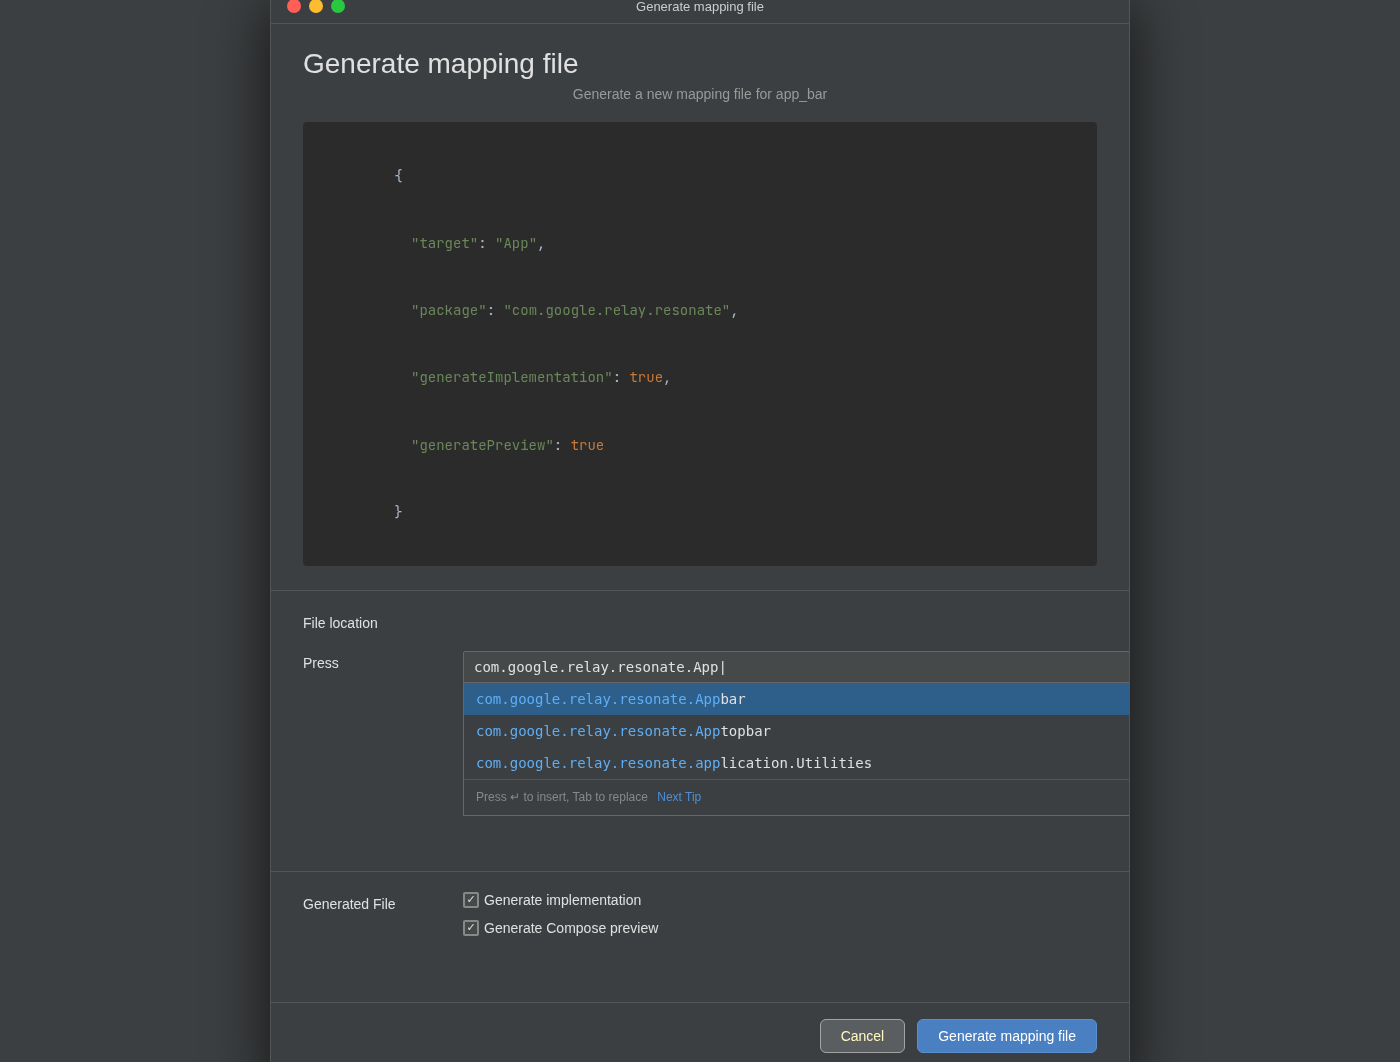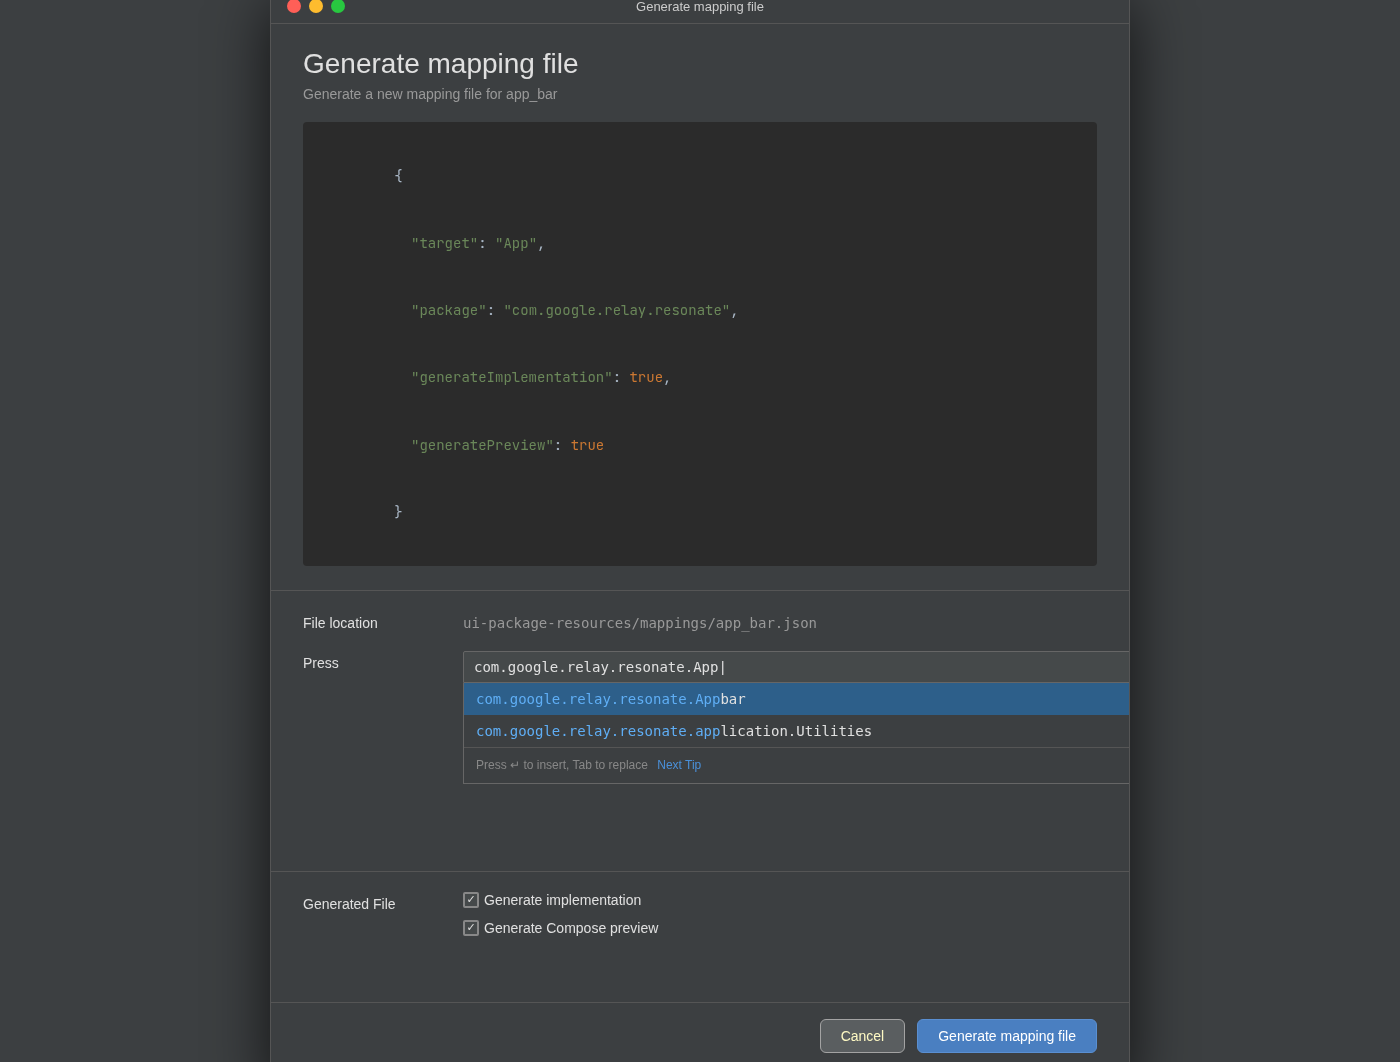--- a/index.html
+++ b/index.html
@@ -73,20 +73,21 @@
       font-size: 28px;
       font-weight: 400;
       color: #e0e0e0;
       margin-bottom: 6px;
     }
 
     .dialog-subheading {
       font-size: 14px;
       color: #999;
       margin-bottom: 20px;
+      text-align: center;
     }
 
     
     .code-block {
       background: #2b2b2b;
       border-radius: 4px;
       padding: 20px 24px;
       font-family: 'JetBrains Mono', 'Consolas', 'Courier New', monospace;
       font-size: 14px;
       line-height: 1.6;
@@ -353,21 +354,20 @@
       </div>
       <div class="code-line">
         <span class="code-plain">}</span>
       </div>
     </div>
 
     <hr class="divider">
 
     <div class="form-row">
       <span class="form-label">File location</span>
-      <span class="form-value">ui-package-resources/mappings/app_bar.json</span>
     </div>
 
     <div class="form-row" style="min-height: 200px;">
       <span class="form-label">Press</span>
 
       <div class="target-options">
         <label class="radio-option">
           <div class="radio-input selected"></div>
           <span>Use existing composable</span>
         </label>
@@ -377,20 +377,23 @@
         </label>
       </div>
 
       <div class="autocomplete-container">
         <div class="autocomplete-input-wrapper">
           <input class="autocomplete-input" type="text" value="com.google.relay.resonate.App|" style="">
         </div>
         <div class="autocomplete-dropdown">
           <div class="autocomplete-item selected">
             <span class="match">com.google.relay.resonate.App</span><span class="suffix">bar</span>
+          </div>
+          <div class="autocomplete-item">
+            <span class="match">com.google.relay.resonate.App</span><span class="suffix">topbar</span>
           </div>
           <div class="autocomplete-item">
             <span class="match">com.google.relay.resonate.app</span><span class="suffix">lication.Utilities</span>
           </div>
           <div class="autocomplete-footer">
             <span>
               <span>Press ↵ to insert, Tab to replace</span>
               <span class="next-tip" style="margin-left: 6px; cursor: pointer;">Next Tip</span>
             </span>
             <span class="more-icon">⋮</span>

